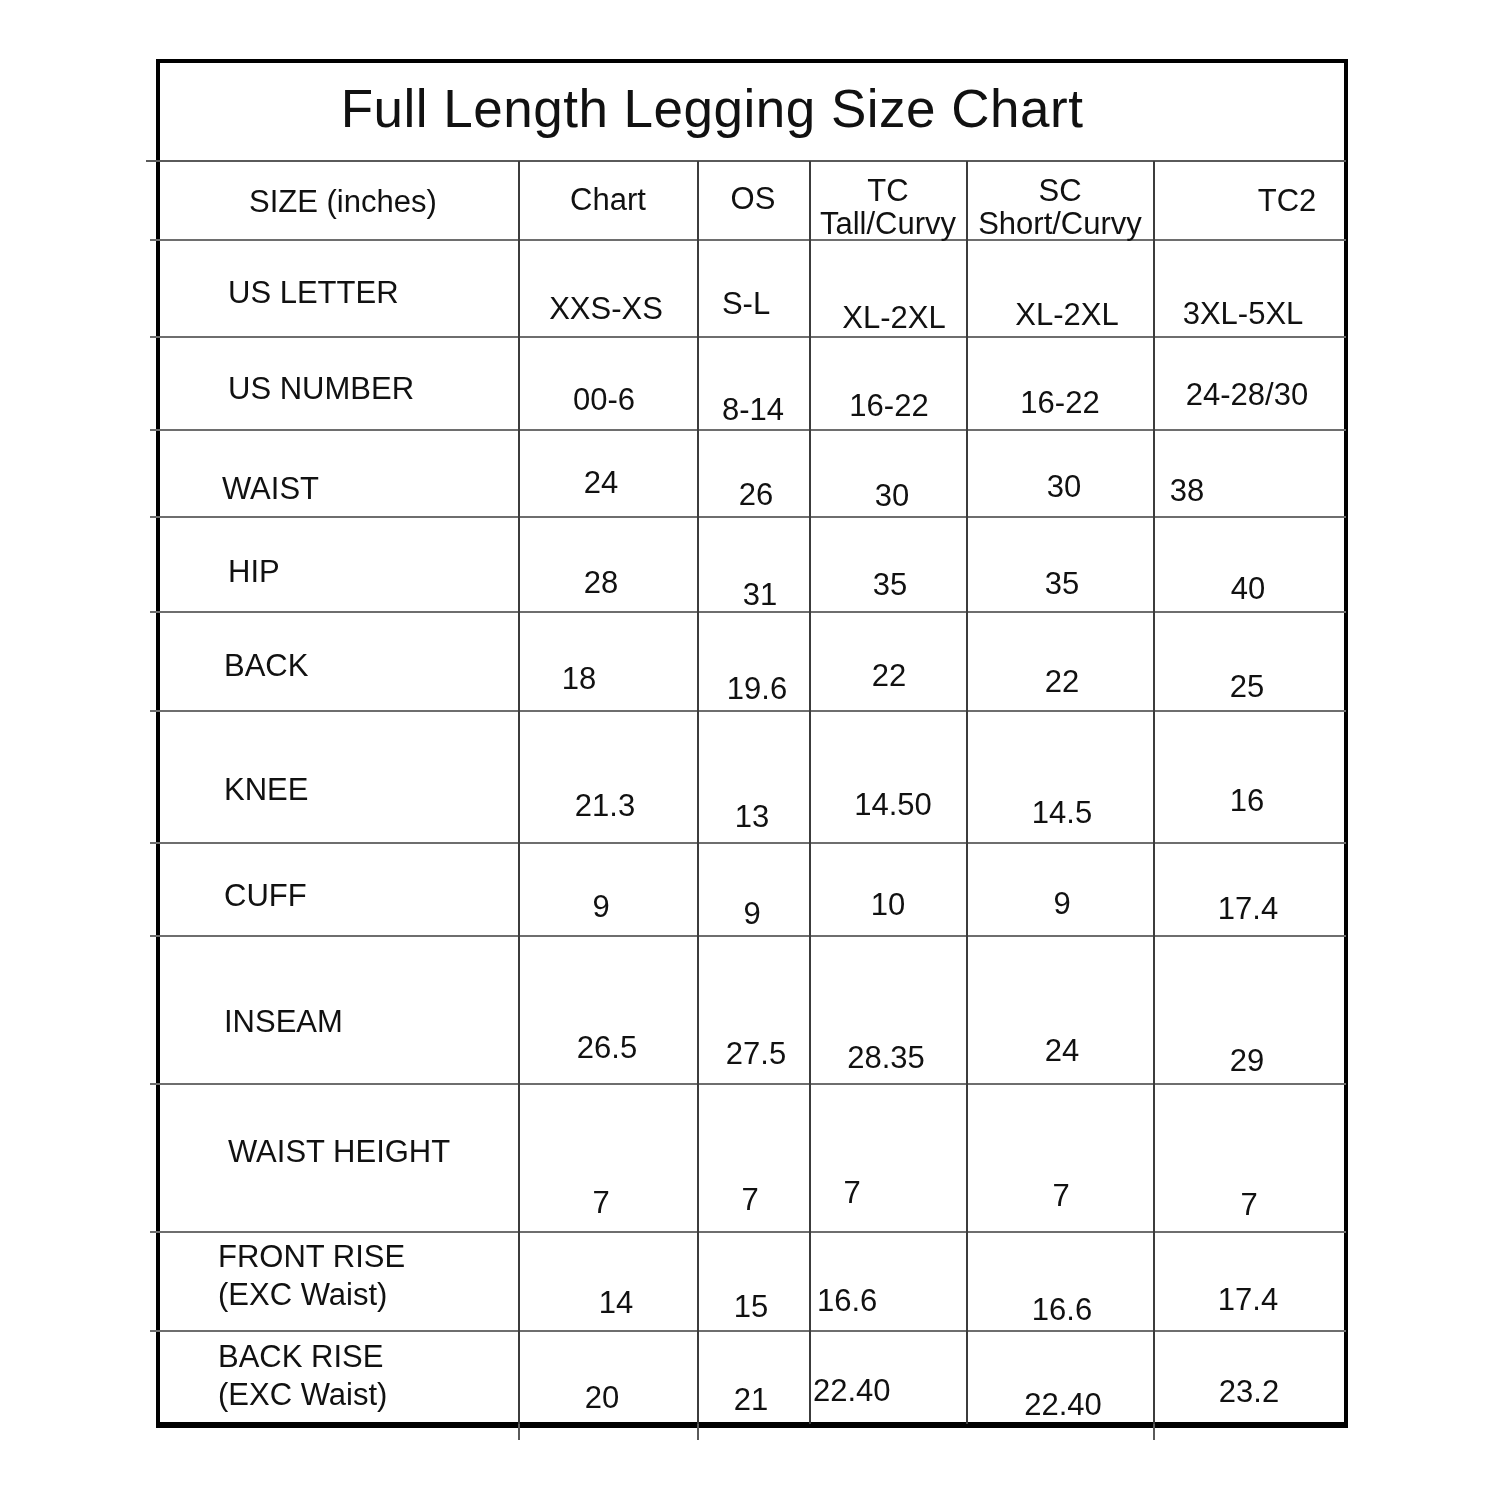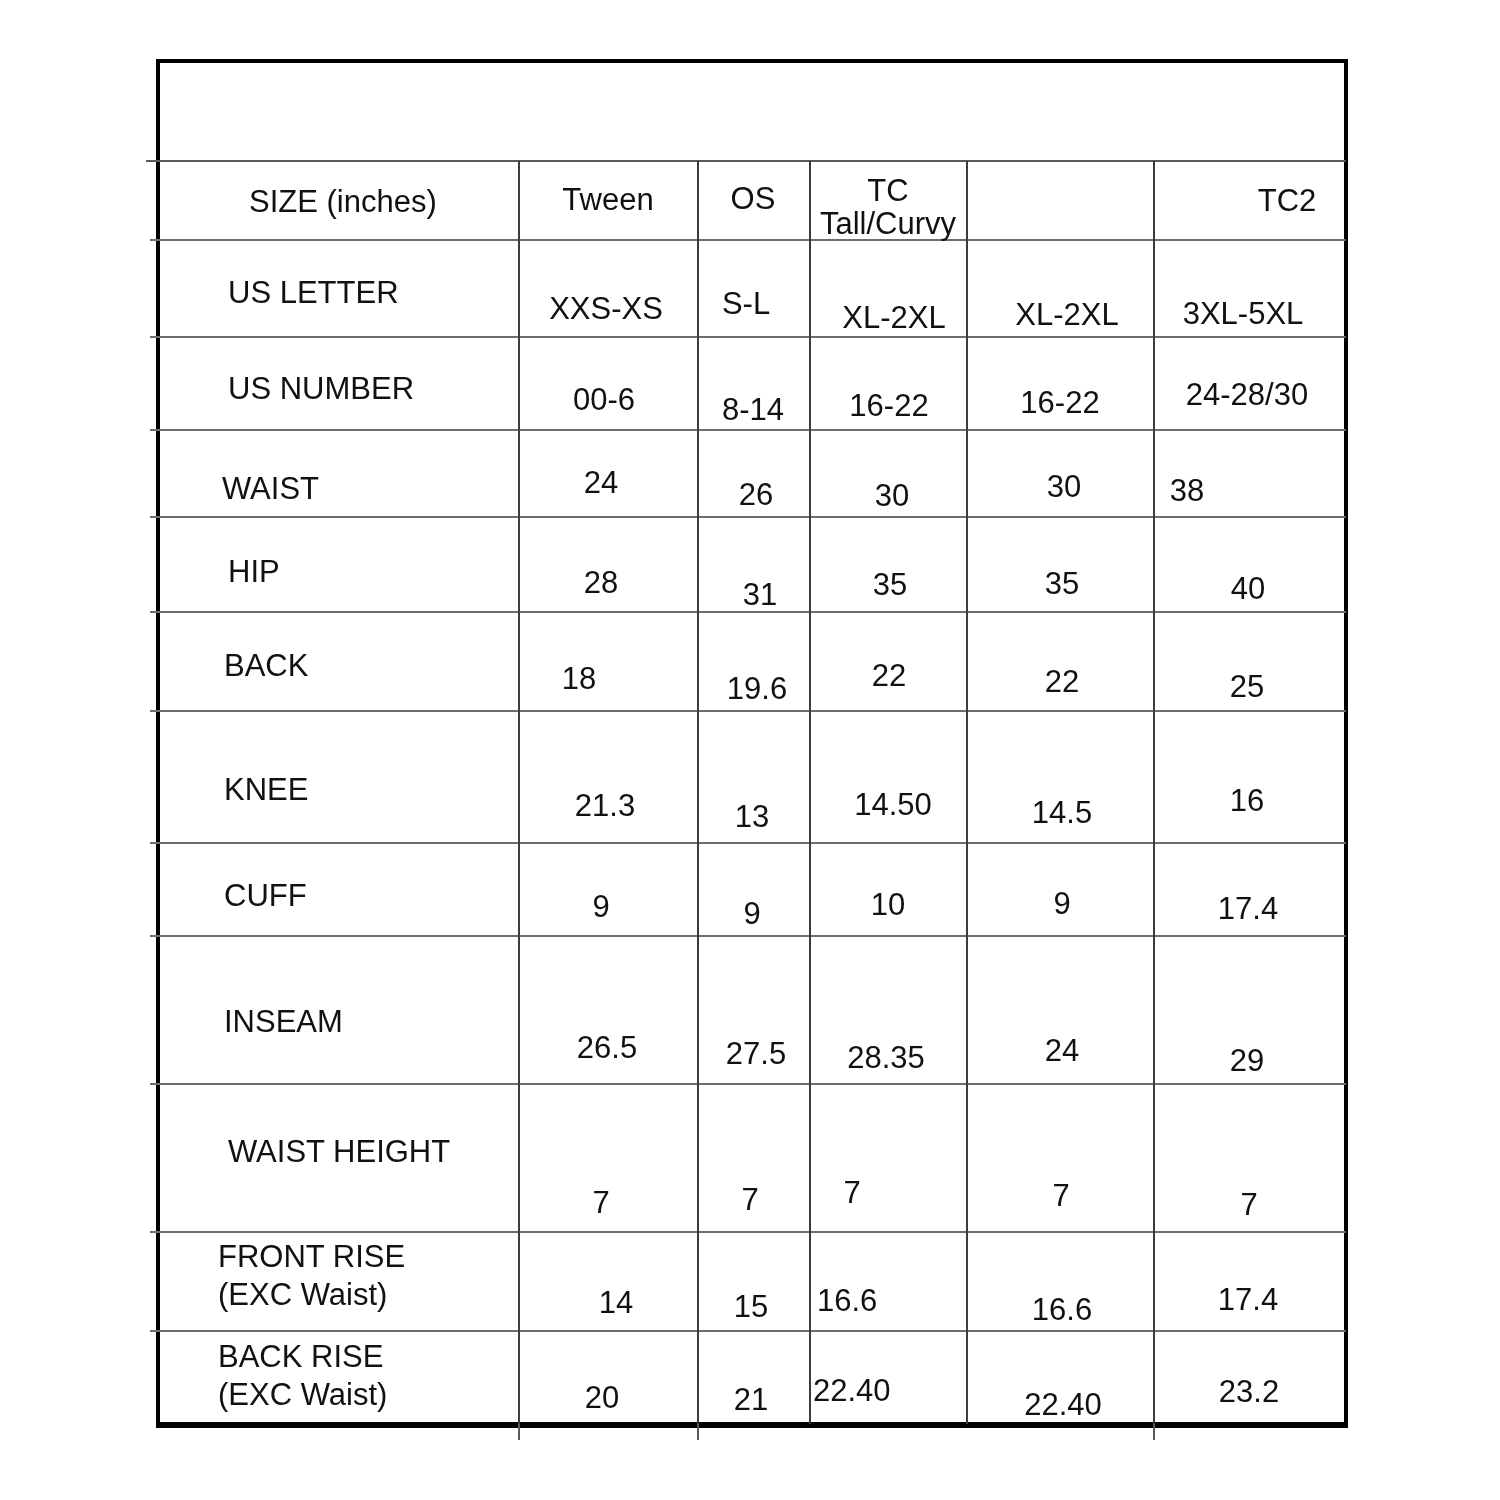--- a/index.html
+++ b/index.html
@@ -37,27 +37,32 @@
   <div class="hl" style="top:1330px"></div>
   <div class="vl" style="left:518px"></div>
   <div class="vl" style="left:697px"></div>
   <div class="vl" style="left:809px"></div>
   <div class="vl" style="left:966px"></div>
   <div class="vl" style="left:1153px"></div>
   <div class="stub" style="left:518px"></div>
   <div class="stub" style="left:697px"></div>
   <div class="stub" style="left:1153px"></div>
 
+  <div class="t title" style="left:712px;top:108px">Full Length Legging Size Chart</div>
 
   <div class="lbl" style="left:249px;top:202px">SIZE (inches)</div>
-  <div class="t" style="left:608px;top:200px">Tween</div>
+  <div class="t" style="left:608px;top:200px">Chart</div>
   <div class="t" style="left:753px;top:199px">OS</div>
   <div class="t hdr2" style="left:888px;top:207px">
     <div>TC</div>
     <div>Tall/Curvy</div>
+  </div>
+  <div class="t hdr2" style="left:1060px;top:207px">
+    <div>SC</div>
+    <div>Short/Curvy</div>
   </div>
   <div class="t" style="left:1287px;top:201px">TC2</div>
 
   <div class="lbl" style="left:228px;top:293px">US LETTER</div>
   <div class="t" style="left:606px;top:309px">XXS-XS</div>
   <div class="t" style="left:746px;top:304px">S-L</div>
   <div class="t" style="left:894px;top:318px">XL-2XL</div>
   <div class="t" style="left:1067px;top:315px">XL-2XL</div>
   <div class="t" style="left:1243px;top:314px">3XL-5XL</div>
 

